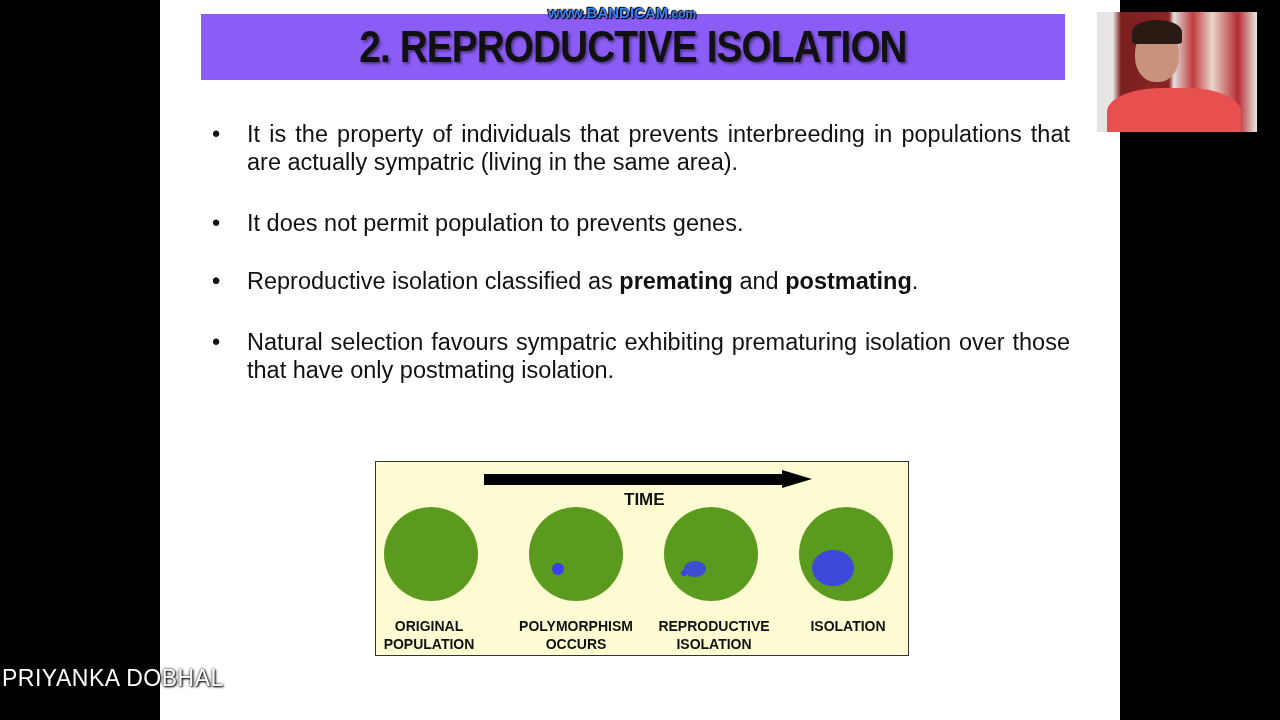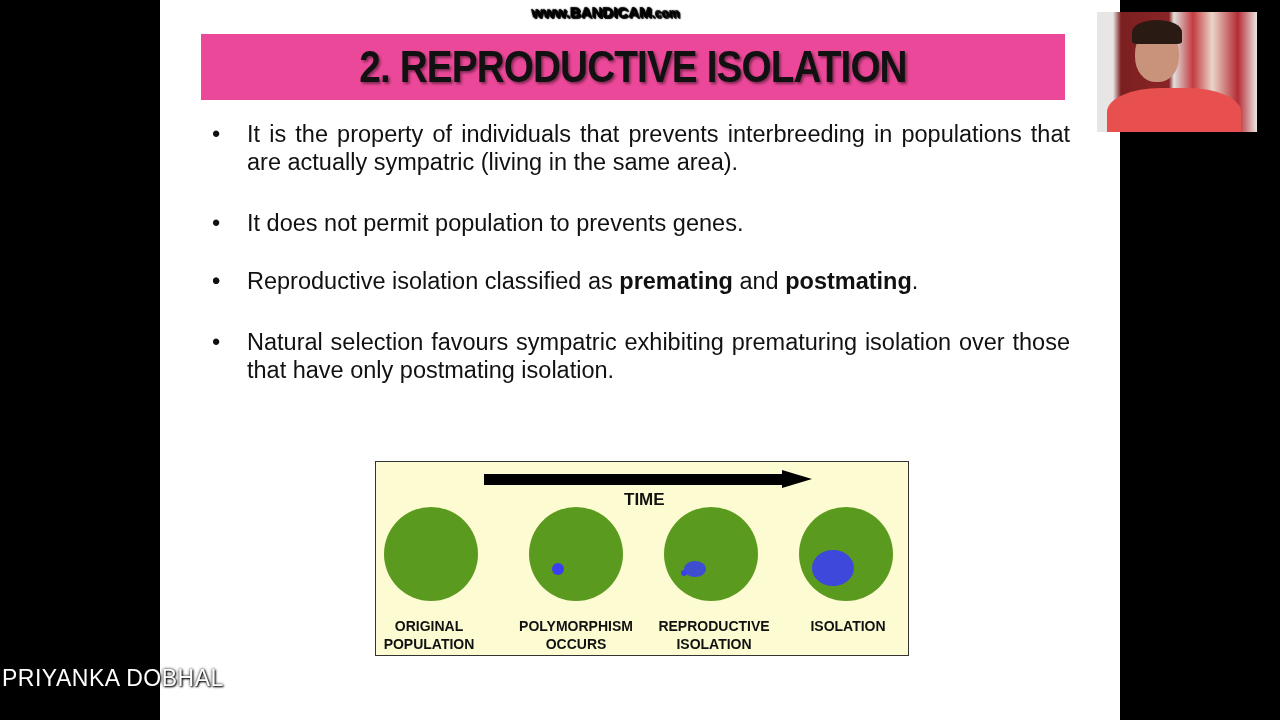--- a/index.html
+++ b/index.html
@@ -1,20 +1,20 @@
 <!DOCTYPE html>
 <html><head>
 <meta charset="utf-8">
 <style>
   html, body { margin:0; padding:0; }
   body { width:1280px; height:720px; background:#000; position:relative; overflow:hidden; font-family:"Liberation Sans", sans-serif; }
   .slide { position:absolute; left:160px; top:0; width:960px; height:720px; background:#fff; }
-  .title-bar { position:absolute; left:41px; top:14px; width:864px; height:66px; background:#ec4899; display:flex; align-items:center; justify-content:center;margin-top:20px; }
+  .title-bar { position:absolute; left:41px; top:14px; width:864px; height:66px; background:#8b5cf6; display:flex; align-items:center; justify-content:center; }
   .title-text { font-family:"Liberation Sans", sans-serif; font-weight:bold; font-size:44px; color:#111; letter-spacing:-1px; text-shadow:2px 2px 3px rgba(0,0,0,0.45); transform:scaleX(0.88); }
-  .watermark { position:absolute; left:372px; top:4px; font-weight:bold; font-size:15px; color:#000000; text-shadow:0 0 2px #000, 1px 1px 1px #000, -1px -1px 1px #000; letter-spacing:0px; }
+  .watermark { position:absolute; left:388px; top:4px; font-weight:bold; font-size:15px; color:#3b82f6; text-shadow:0 0 2px #000, 1px 1px 1px #000, -1px -1px 1px #000; letter-spacing:0px; }
   .watermark .small { font-size:12px; }
   ul.bullets { position:absolute; left:48px; top:120px; width:862px; margin:0; padding:0; list-style:none; }
   ul.bullets li { position:relative; padding-left:39px; font-size:23.5px; line-height:28px; color:#111; text-align:justify; font-family:"Liberation Sans", sans-serif; }
   ul.bullets li .dot { position:absolute; left:4px; top:0; }
   .b1 { margin-top:0; }
   .b2 { margin-top:33px; }
   .b3 { margin-top:30px; }
   .b4 { margin-top:30px; }
   .b5 { margin-top:33px; }
   .bold { font-weight:bold; }

